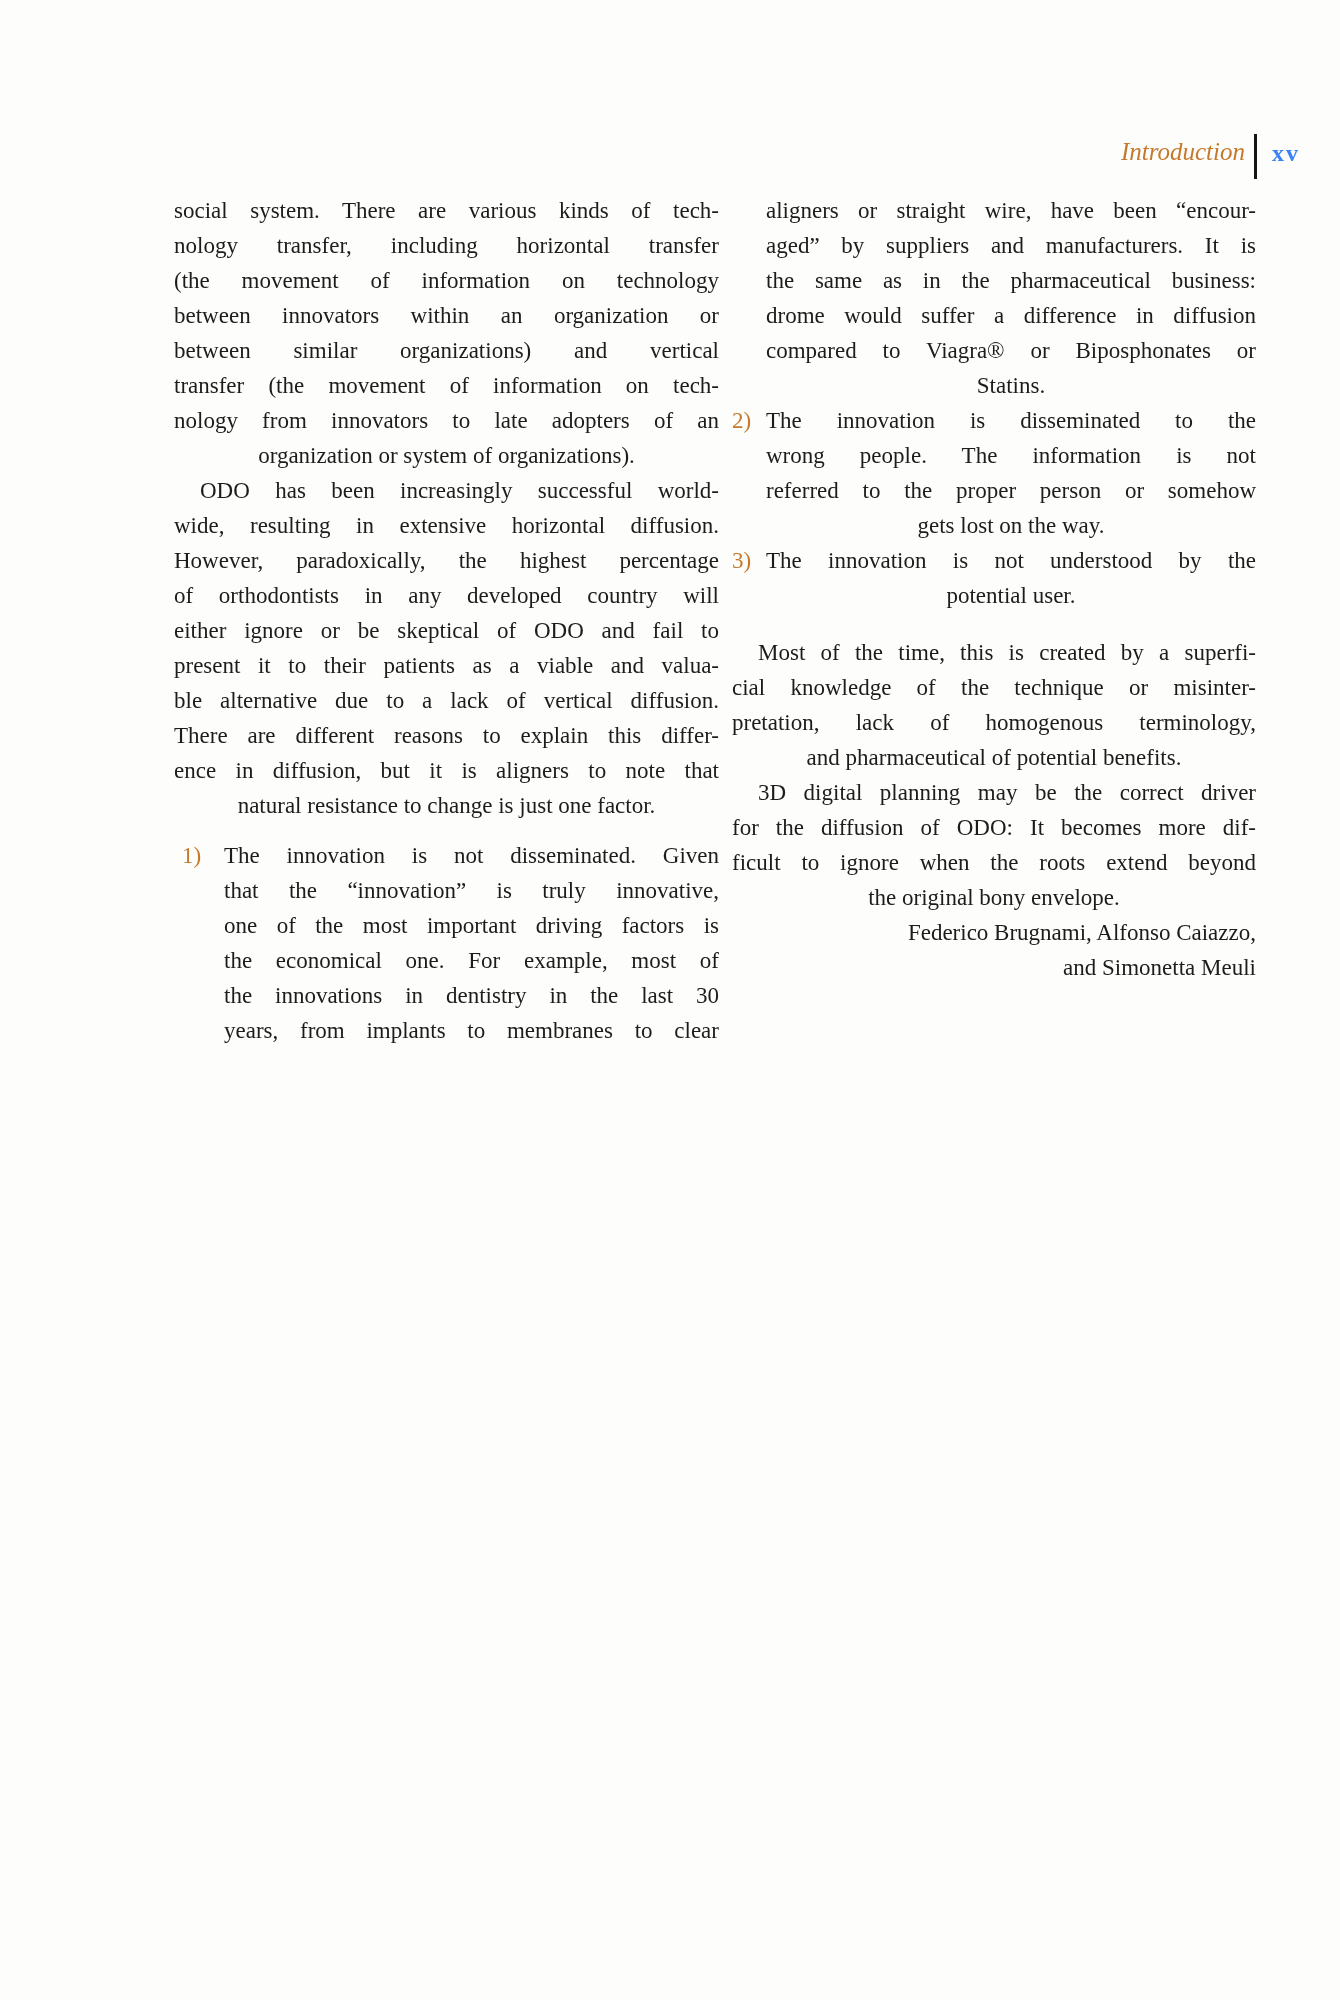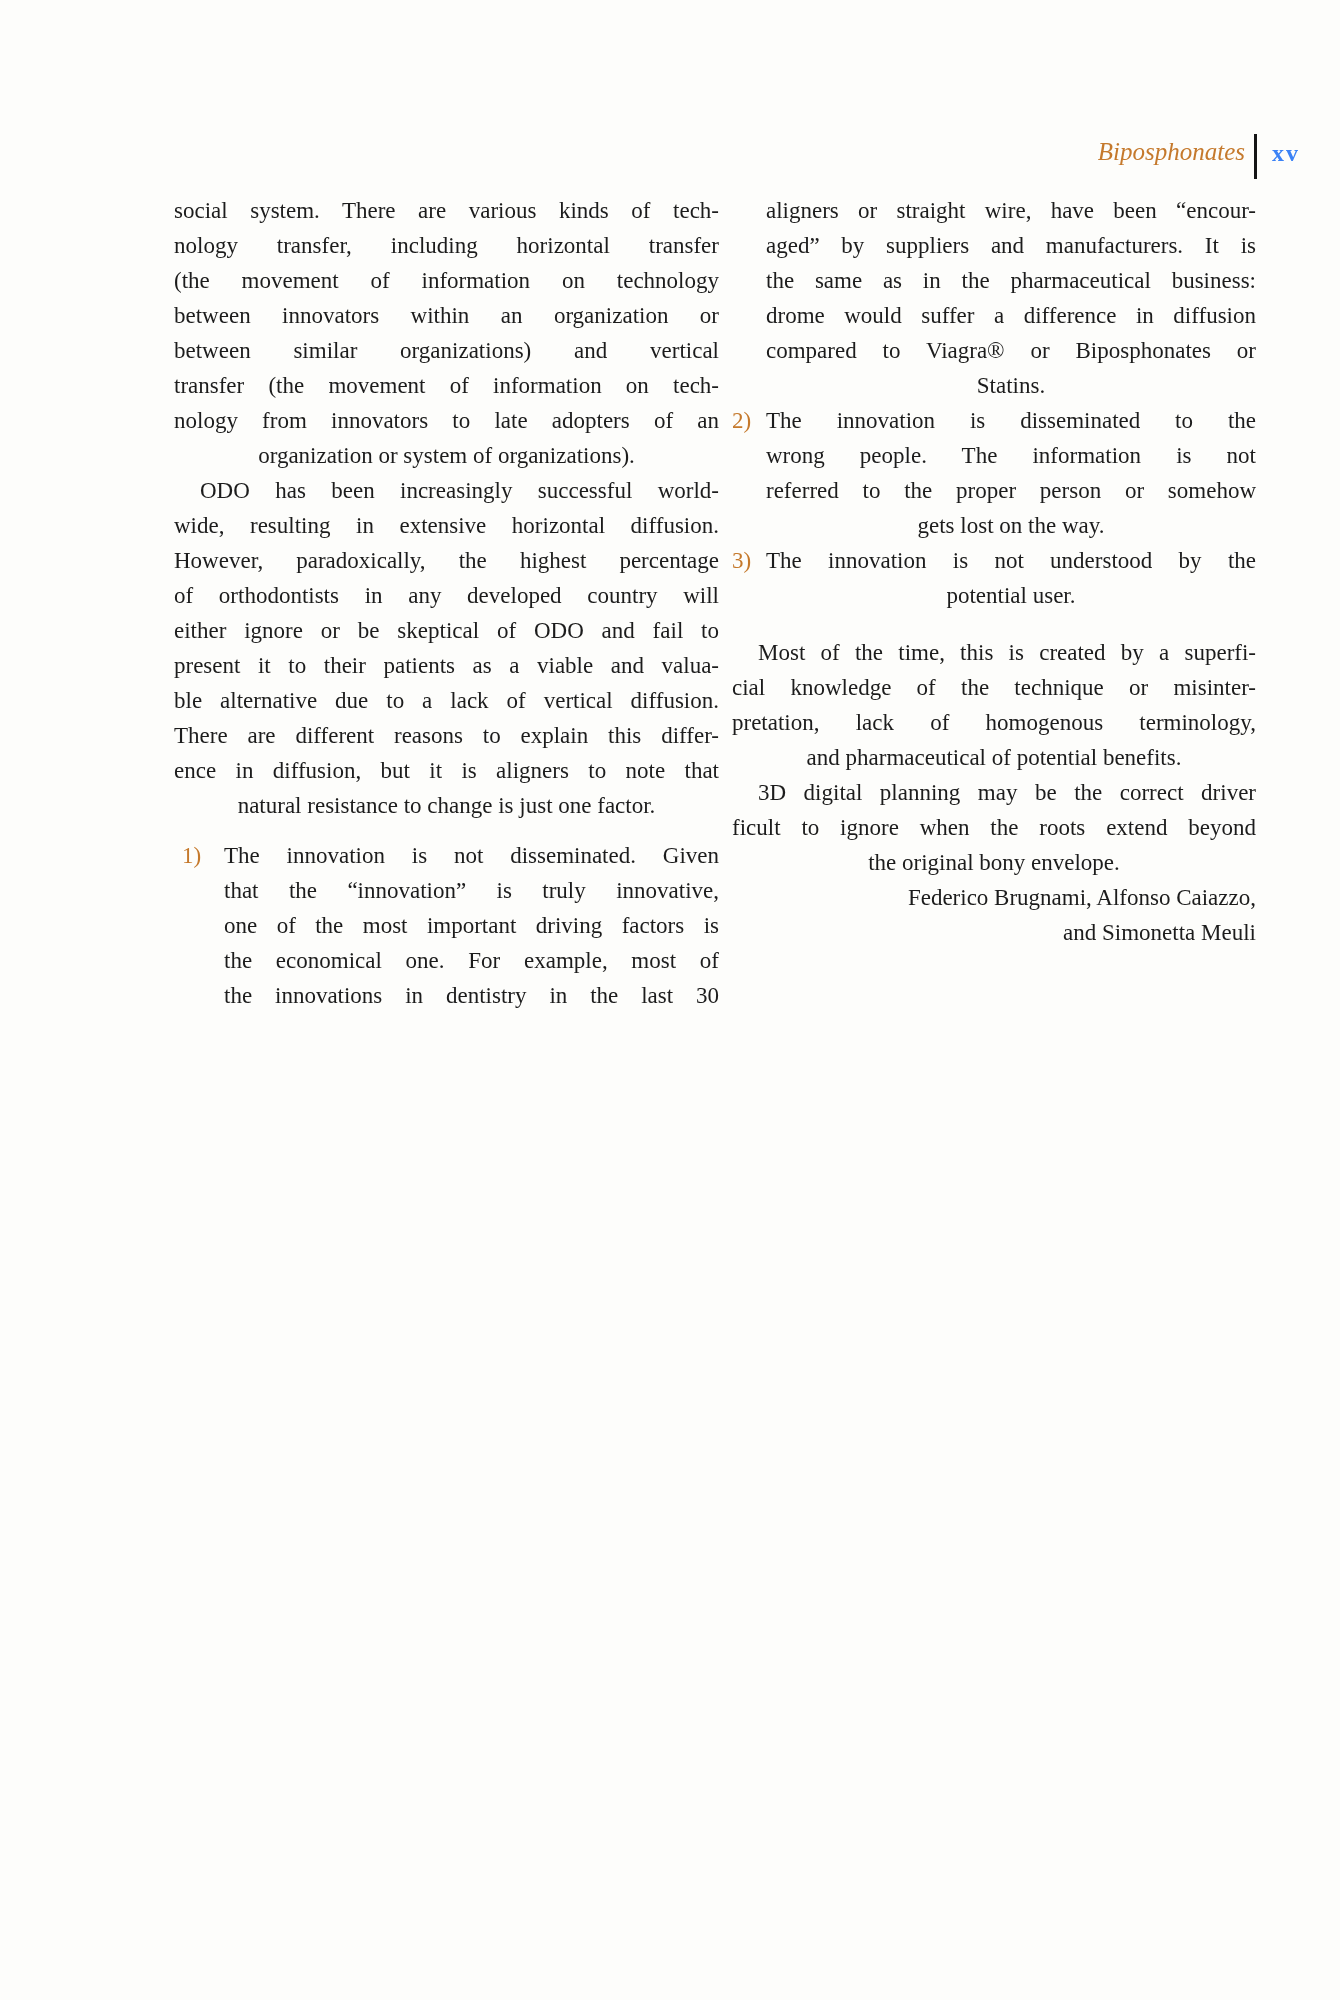--- a/index.html
+++ b/index.html
@@ -69,21 +69,21 @@
   .mt-authors { }
 
   #authors-block .line { text-align: right; text-align-last: right; }
 </style>
 </head>
 <body>
 
 <div id="page">
 
   <div id="running-header">
-    <span id="section-title" class="accent" style="color: rgb(197, 121, 44);">Biposphonates</span>
+    <span id="section-title" class="accent" style="color: rgb(197, 121, 44);">Introduction</span>
     <span id="header-divider"></span>
     <span id="page-number" class="accent" style="color: #3b82f6;">xv</span>
   </div>
 
   <div id="left-column" class="column">
     <div>
         <div class="line j">social system. There are various kinds of tech-</div>
         <div class="line j">nology transfer, including horizontal transfer</div>
         <div class="line j">(the movement of information on technology</div>
         <div class="line j">between innovators within an organization or</div>
@@ -105,20 +105,21 @@
         <div class="line">natural resistance to change is just one factor.</div>
       </div>
     <div class="list-item mt-list">
       <span class="num accent" style="color: rgb(197, 121, 44);">1)</span>
       <div class="content">
           <div class="line j">The innovation is not disseminated. Given</div>
           <div class="line j">that the “innovation” is truly innovative,</div>
           <div class="line j">one of the most important driving factors is</div>
           <div class="line j">the economical one. For example, most of</div>
           <div class="line j">the innovations in dentistry in the last 30</div>
+          <div class="line j">years, from implants to membranes to clear</div>
         </div>
     </div>
   </div>
 
   <div id="right-column" class="column">
     <div class="item-continuation">
         <div class="line j">aligners or straight wire, have been “encour-</div>
         <div class="line j">aged” by suppliers and manufacturers. It is</div>
         <div class="line j">the same as in the pharmaceutical business:</div>
         <div class="line j">drome would suffer a difference in diffusion</div>
@@ -142,20 +143,21 @@
         </div>
     </div>
     <div class="mt-para">
         <div class="line j ind">Most of the time, this is created by a superfi-</div>
         <div class="line j">cial knowledge of the technique or misinter-</div>
         <div class="line j">pretation, lack of homogenous terminology,</div>
         <div class="line">and pharmaceutical of potential benefits.</div>
       </div>
     <div>
         <div class="line j ind">3D digital planning may be the correct driver</div>
+        <div class="line j">for the diffusion of ODO: It becomes more dif-</div>
         <div class="line j">ficult to ignore when the roots extend beyond</div>
         <div class="line">the original bony envelope.</div>
       </div>
     <div id="authors-block" class="mt-authors">
         <div class="line j">Federico Brugnami, Alfonso Caiazzo,</div>
         <div class="line">and Simonetta Meuli</div>
       </div>
   </div>
 
 </div>

